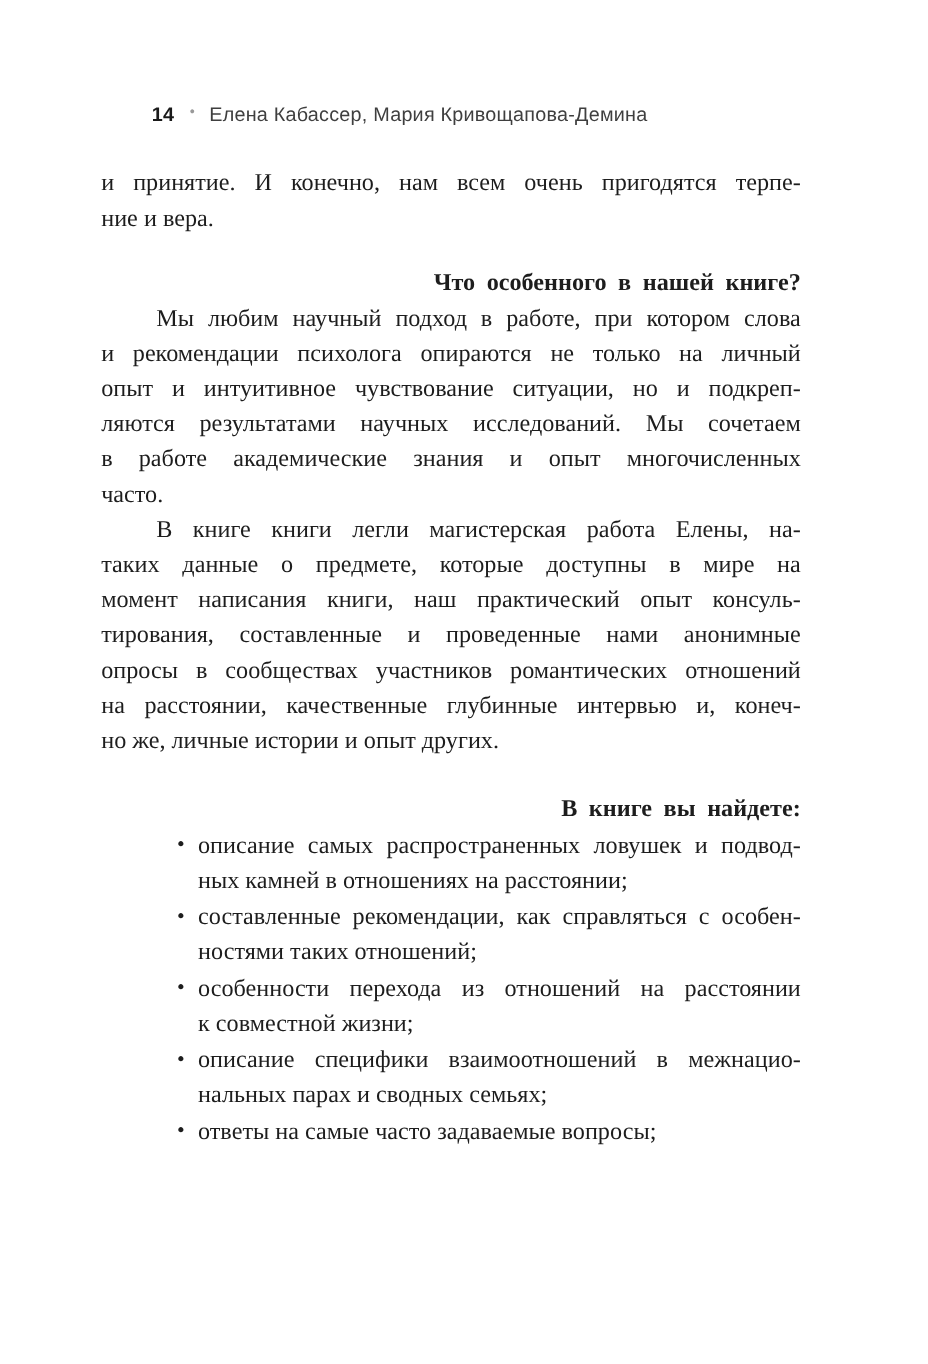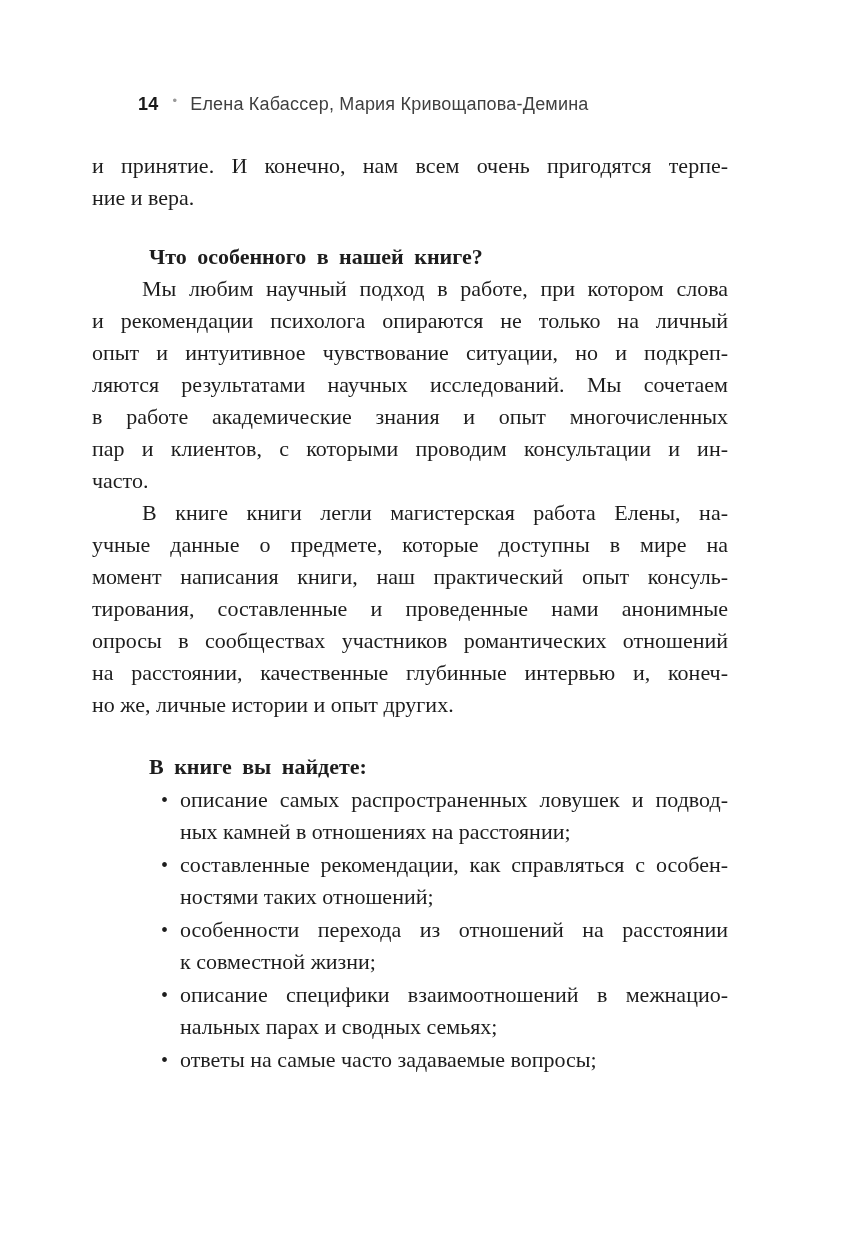--- a/index.html
+++ b/index.html
@@ -56,23 +56,24 @@
     text-justify: inter-word;
     white-space: normal;
   }
   .ln-last {
     text-align-last: left;
   }
   .para { margin: 0; }
   .para.indent .ln:first-child { padding-left: 50px; }
   .section-heading {
     font-weight: bold;
-    margin: 0 0 0 57px;
+    margin: 0 0 0 25px;
     word-spacing: 5px;
     line-height: 32px;
+    text-align: right;
   }
   .h-features { margin-top: 27px; }
   .h-find { margin-top: 30px; }
   .blist { margin: 0; padding: 0; }
   .blist-item {
     position: relative;
     padding-left: 88px;
     margin-top: 1px;
   }
   .bullet-marker {
@@ -102,27 +103,26 @@
       </div>
 
     <div class="section-heading h-features">Что особенного в нашей книге?</div>
 
     <div class="para indent">
         <div class="ln">Мы любим научный подход в работе, при котором слова</div>
         <div class="ln">и рекомендации психолога опираются не только на личный</div>
         <div class="ln">опыт и интуитивное чувствование ситуации, но и подкреп-</div>
         <div class="ln">ляются результатами научных исследований. Мы сочетаем</div>
         <div class="ln">в работе академические знания и опыт многочисленных</div>
-        <div class="ln">пар и клиентов, с которыми проводим консультации и ин-</div>
         <div class="ln ln-last">часто.</div>
       </div>
 
     <div class="para indent">
         <div class="ln">В книге книги легли магистерская работа Елены, на-</div>
-        <div class="ln">учные данные о предмете, которые доступны в мире на</div>
+        <div class="ln">таких данные о предмете, которые доступны в мире на</div>
         <div class="ln">момент написания книги, наш практический опыт консуль-</div>
         <div class="ln">тирования, составленные и проведенные нами анонимные</div>
         <div class="ln">опросы в сообществах участников романтических отношений</div>
         <div class="ln">на расстоянии, качественные глубинные интервью и, конеч-</div>
         <div class="ln ln-last">но же, личные истории и опыт других.</div>
       </div>
 
     <div class="section-heading h-find">В книге вы найдете:</div>
 
     <div class="blist">

